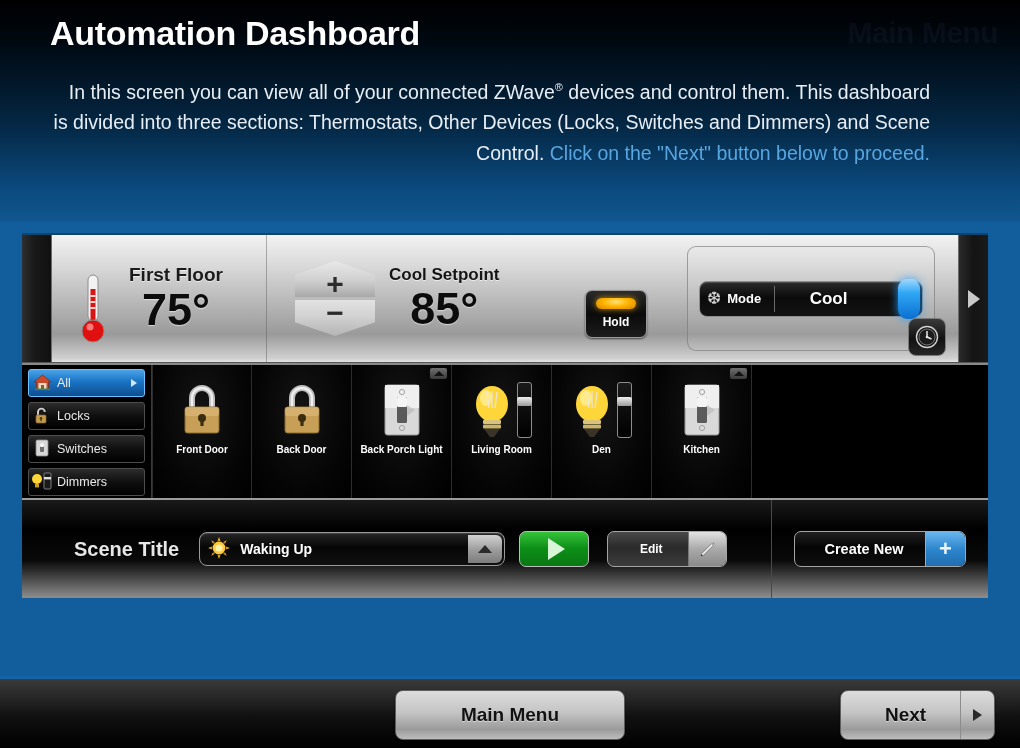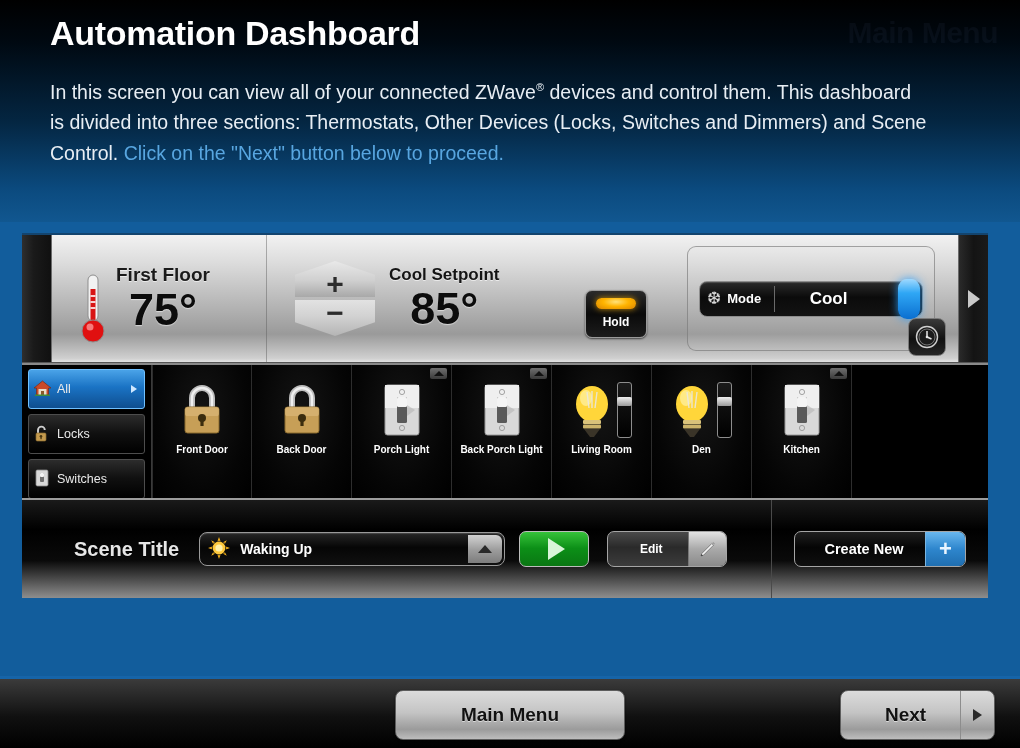--- a/index.html
+++ b/index.html
@@ -36,21 +36,21 @@
     color: rgba(120,170,210,0.055);
     letter-spacing: -0.5px;
   }
   #page-title {
     position: absolute; left: 50px; top: 14px;
     font-size: 34px; font-weight: bold; color: #ffffff;
     letter-spacing: -0.3px;
   }
   #intro {
     position: absolute; left: 50px; top: 72px; width: 880px;
-    font-size: 19.5px; line-height: 30.5px; color: #e8eef4;
+    font-size: 19.5px; line-height: 30.5px; color: #e8eef4; text-align: right;
   }
   #intro .hint { color: #58a6e0; }
   #intro sup { font-size: 11px; vertical-align: super; }
 
   
   #panel {
     position: absolute; left: 22px; top: 233px; width: 966px; height: 367px;
   }
 
   
@@ -76,21 +76,21 @@
     width: 0; height: 0;
     border-left: 12px solid #c9c9c9;
     border-top: 9px solid transparent;
     border-bottom: 9px solid transparent;
   }
   .thermo-left {
     flex: 0 0 215px; display: flex; align-items: center; position: relative;
     border-right: 1px solid rgba(90,90,90,0.45);
   }
   .thermometer { margin-left: 28px; margin-top: 18px; }
-  .thermo-labels { margin-left: 10px; text-align: center; }
+  .thermo-labels { margin-left: 23px; text-align: center; }
   .floor-name { font-size: 19px; font-weight: bold; color: #1a1a1a; text-shadow: 0 1px 0 rgba(255,255,255,0.6); }
   .cur-temp { font-size: 45px; font-weight: bold; color: #0c0c0c; line-height: 48px; text-shadow: 0 1px 1px rgba(255,255,255,0.55); }
 
   .thermo-mid { flex: 0 0 310px; display: flex; align-items: center; position: relative; }
   .stepper { width: 80px; margin-left: 28px; position: relative; }
   .step-btn { position: relative; width: 80px; height: 36px; display: flex; align-items: center; justify-content: center; }
   .step-up {
     background: linear-gradient(to bottom, #e9e9e9 0%, #cfcfcf 55%, #a8a8a8 100%);
     clip-path: polygon(0 38%, 50% 0, 100% 38%, 100% 100%, 0 100%);
   }
@@ -158,21 +158,21 @@
     background: #000;
     border-top: 2px solid #8a8a8a;
     display: flex;
   }
   .cat-col {
     flex: 0 0 130px; padding: 4px 6px 4px 6px;
     background: #000;
     border-right: 1px solid #3a3a3a;
   }
   .cat-item {
-    height: 40px; margin-bottom: 5px; border-radius: 3px;
+    height: 28px; margin-bottom: 5px; border-radius: 3px;
     display: flex; align-items: center; position: relative;
     background: linear-gradient(to bottom, #2c2c2c 0%, #101010 48%, #000 100%);
     border: 1px solid #4d4d4d;
   }
   .cat-item.active {
     background: linear-gradient(to bottom, #4aa3e8 0%, #1a73c4 45%, #0f4e8f 100%);
     border: 1px solid #6fc0ff;
   }
   .cat-ico { width: 26px; text-align: center; font-size: 15px; line-height: 1; }
   .cat-label { font-size: 12.5px; color: #e9e9e9; margin-left: 2px; }
@@ -439,37 +439,20 @@
               <path d="M13 24 V15 a10 10 0 0 1 20 0 V24" fill="none" stroke="#efefef" stroke-width="2.3"></path>
               <rect x="6" y="24" width="34" height="26" rx="2.6" fill="#c79f57" stroke="#8a6a2e" stroke-width="1"></rect>
               <rect x="6" y="24" width="34" height="9" rx="2.6" fill="#dcb878" opacity="0.7"></rect>
               <circle cx="23" cy="35" r="4" fill="#3a2c0e"></circle>
               <rect x="21.4" y="35" width="3.2" height="8" fill="#3a2c0e"></rect>
             </svg>
           </div>
           <div class="dev-label">Back Door</div>
         </div>
 
-        <div class="dev-tile">
-          <div class="up-badge">
-              <i></i>
-            </div>
-          <div class="dev-ico">
-            <svg width="40" height="54" viewBox="0 0 40 54">
-              <rect x="3" y="2" width="34" height="50" rx="2.5" fill="#d9d9d9" stroke="#9a9a9a" stroke-width="1"></rect>
-              <rect x="3" y="2" width="34" height="23" fill="#efefef"></rect>
-              <circle cx="20" cy="9" r="2.6" fill="none" stroke="#9a9a9a" stroke-width="0.9"></circle>
-              <circle cx="20" cy="45" r="2.6" fill="none" stroke="#9a9a9a" stroke-width="0.9"></circle>
-              <rect x="15" y="14" width="10" height="26" rx="1.5" fill="#5a5a5a"></rect>
-              <rect x="15" y="14" width="10" height="10" rx="1.5" fill="#f4f4f4"></rect>
-              <polygon points="25,22 33,27 25,33" fill="#b0b0b0" opacity="0.55"></polygon>
-            </svg>
-          </div>
-          <div class="dev-label">Porch Light</div>
-        </div>
 
         <div class="dev-tile">
           <div class="up-badge">
               <i></i>
             </div>
           <div class="dev-ico">
             <svg width="40" height="54" viewBox="0 0 40 54">
               <rect x="3" y="2" width="34" height="50" rx="2.5" fill="#d9d9d9" stroke="#9a9a9a" stroke-width="1"></rect>
               <rect x="3" y="2" width="34" height="23" fill="#efefef"></rect>
               <circle cx="20" cy="9" r="2.6" fill="none" stroke="#9a9a9a" stroke-width="0.9"></circle>

